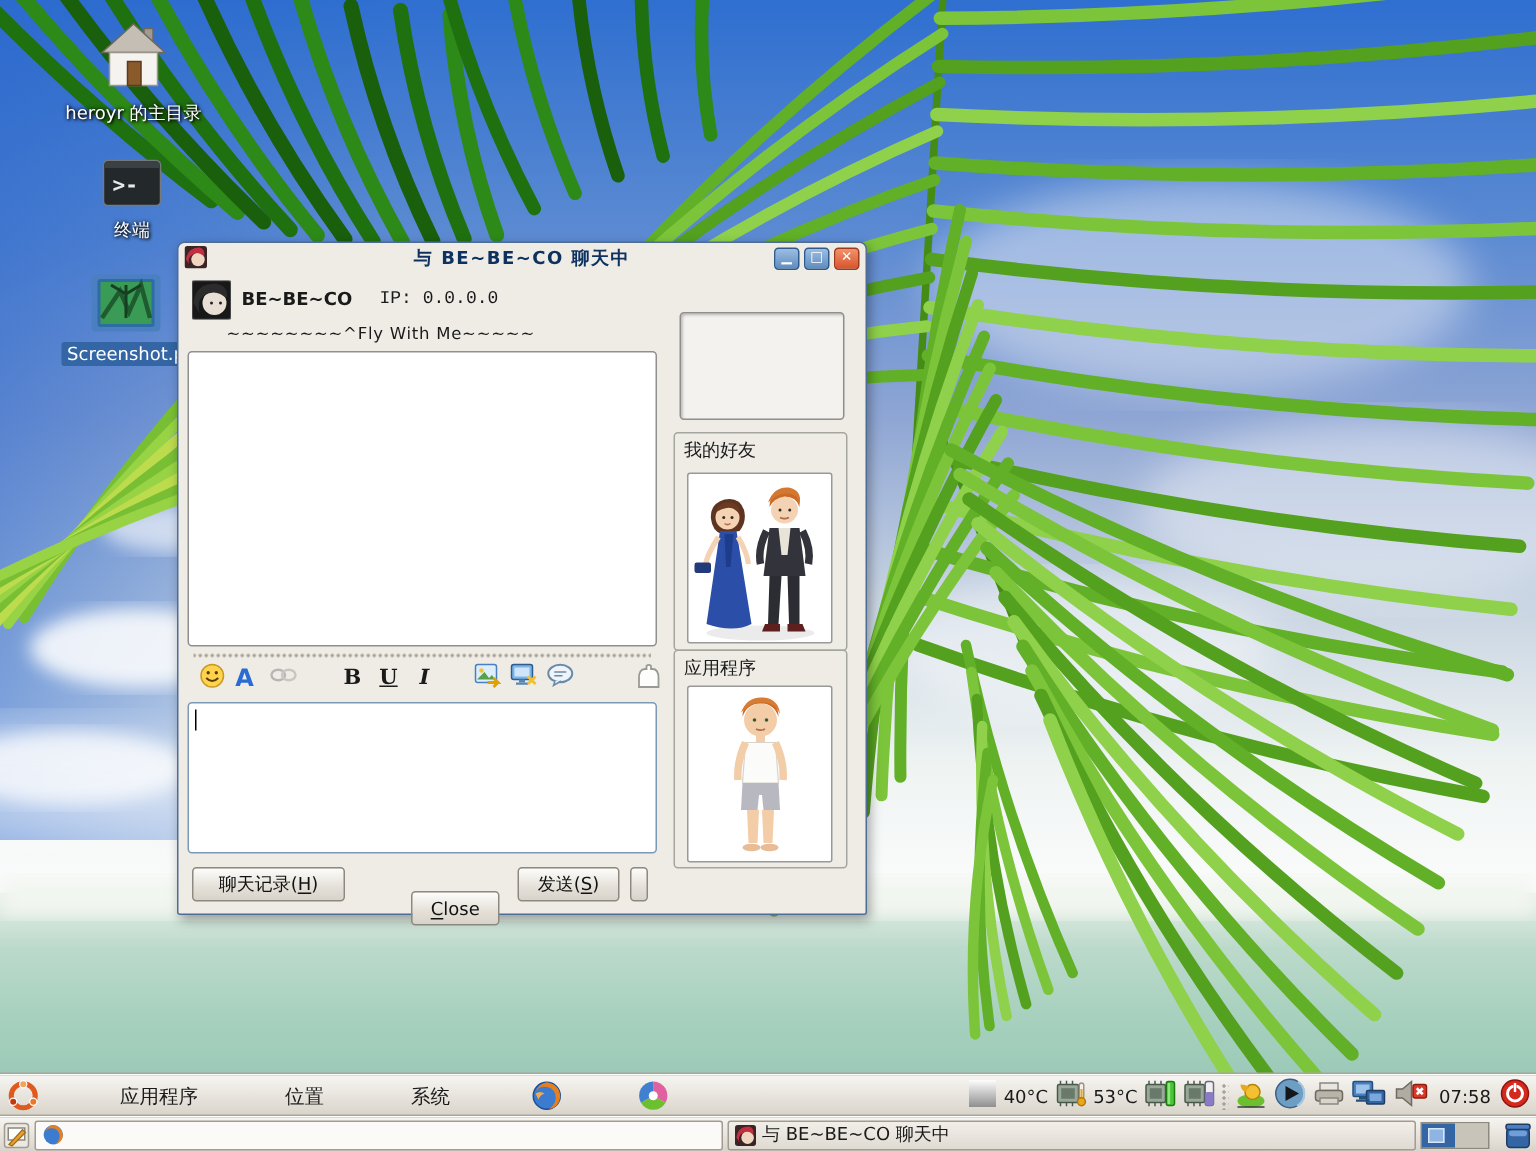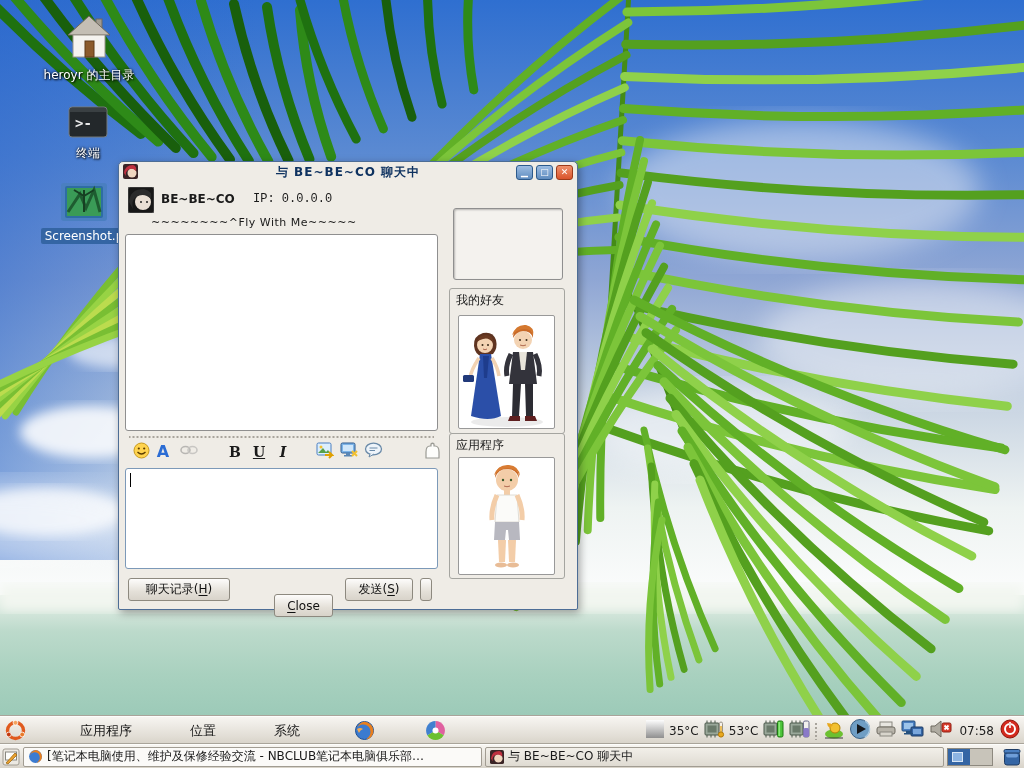--- a/index.html
+++ b/index.html
@@ -441,21 +441,21 @@
         <svg width="20" height="20" viewBox="0 0 20 20">
             <rect x="1" y="1" width="18" height="18" fill="url(#grad-sensor)"></rect>
         <defs>
               <linearGradient id="grad-sensor" x1="0" y1="0" x2="0" y2="1">
                 <stop offset="0" stop-color="#fdfdfd"></stop>
                 <stop offset="1" stop-color="#8f8f8f"></stop>
               </linearGradient>
             </defs>
           </svg>
       </span>
-      <span class="tray-num">35°C</span>
+      <span class="tray-num">40°C</span>
       <span>
         <svg width="22" height="20" viewBox="0 0 22 20">
           <rect x="2" y="4" width="14" height="12" rx="1" fill="#9aa89a" stroke="#4a584a"></rect>
           <rect x="4.5" y="6.5" width="9" height="7" fill="#6a7a6a"></rect>
           <path d="M4 1.5 L4 4 M8 1.5 L8 4 M12 1.5 L12 4 M4 16 L4 18.5 M8 16 L8 18.5 M12 16 L12 18.5" stroke="#4a584a"></path>
           <rect x="16.5" y="3" width="3" height="11" rx="1.5" fill="#f5f0e8" stroke="#9a9488"></rect>
           <rect x="17.3" y="7" width="1.4" height="7" fill="#e8a81e"></rect>
           <circle cx="18" cy="15.5" r="2.6" fill="#e8a81e" stroke="#b07808"></circle>
         </svg>
       </span>
@@ -536,21 +536,20 @@
         <rect x="1" y="1" width="16" height="16" rx="2" fill="#ece9e2" stroke="#a19c92"></rect>
         <rect x="3.5" y="4" width="11" height="8" fill="#fdfdfb" stroke="#8a8880"></rect>
         <path d="M4 15 L13 5 L15 7 L6 16 Z" fill="#e8a030" stroke="#a06a10" stroke-width="0.8"></path>
       </svg>
     </span>
     <span class="task-btn flash">
       <svg width="15" height="15" viewBox="0 0 21 21" style="flex:none;">
         <circle cx="10.5" cy="10.5" r="9" fill="#3b7bd0"></circle>
         <path d="M10.5 1.5 Q19 3 19.5 11 Q19 18 12 19.5 Q18 15 16 9 Q14 4 8 4.5 Q4 5 3 9 Q4 3 10.5 1.5 Z" fill="#e87f1e"></path>
       </svg>
-      <span>[笔记本电脑使用、维护及保修经验交流 - NBCLUB笔记本电脑俱乐部…</span>
     </span>
     <span class="task-btn">
       <svg width="14" height="14" viewBox="0 0 15 15" style="flex:none;">
         <rect width="15" height="15" rx="2" fill="#3a2426"></rect>
         <circle cx="9" cy="9" r="4.5" fill="#f0d6c0"></circle>
         <path d="M1 9 Q2 1 10 1 Q14 2 13 7 Q9 3 5 6 Q2 8 3 12 Z" fill="#c03040"></path>
       </svg>
       <span>与 BE~BE~CO 聊天中</span>
     </span>
     <span id="ws-switcher">

